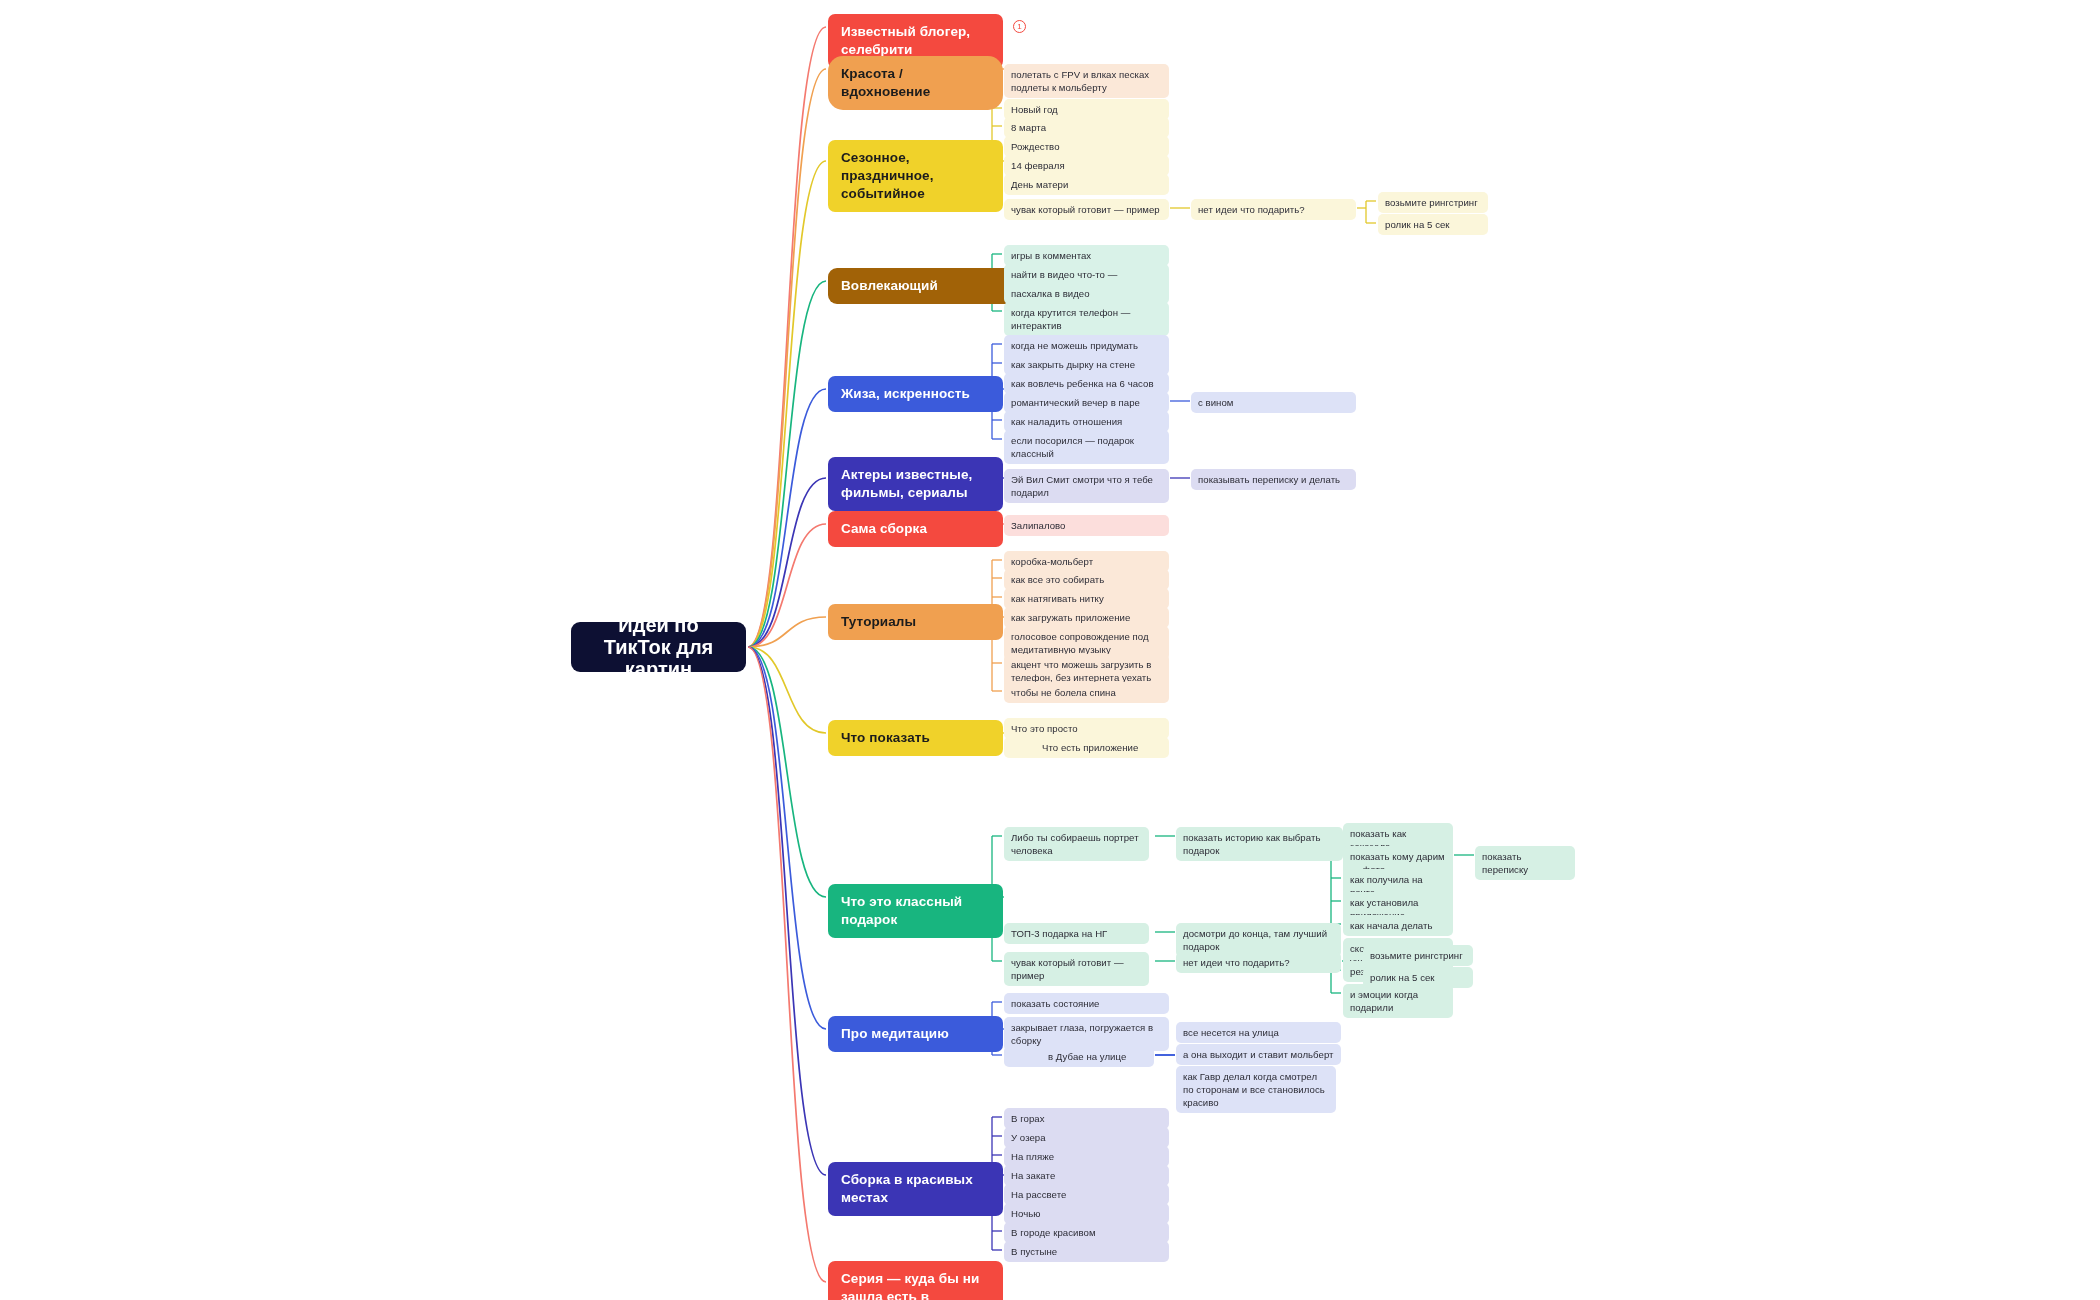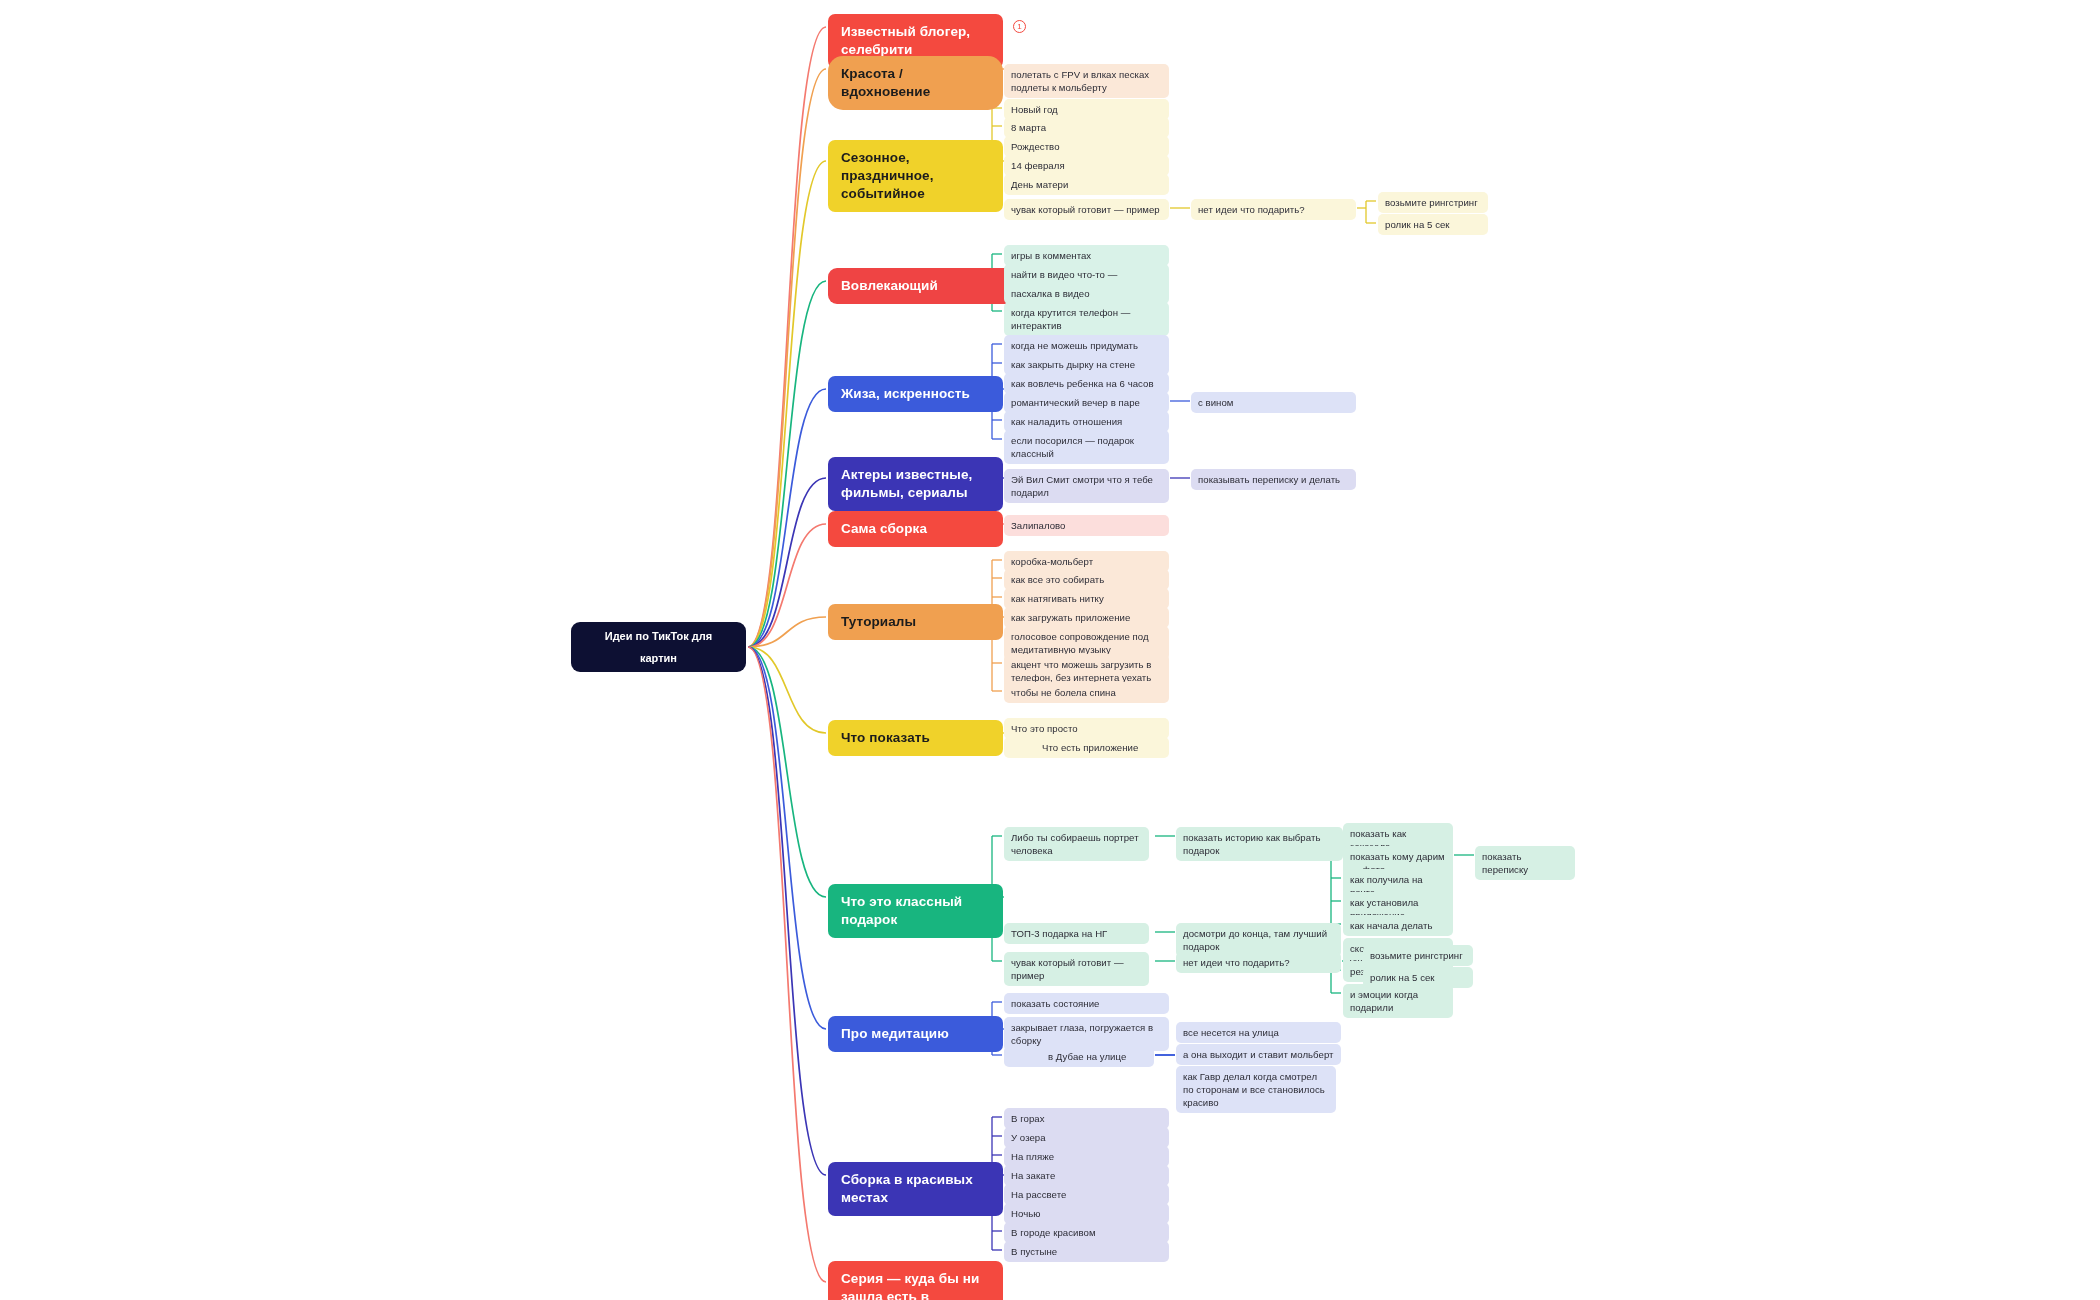--- a/index.html
+++ b/index.html
@@ -10,21 +10,21 @@
     font-family: "Liberation Sans", sans-serif;
     overflow: hidden;
   }
   #canvas { position: relative; width: 2100px; height: 1300px; }
   svg.links { position: absolute; left: 0; top: 0; width: 2100px; height: 1300px; pointer-events: none; }
 
   .node { position: absolute; border-radius: 7px; display: flex; align-items: center; }
   
   .root {
     background: #0d1033; color: #ffffff;
-    font-weight: bold; font-size: 11px; line-height: 22px;
+    font-weight: bold; font-size: 20px; line-height: 22px;
     text-align: center; justify-content: center;
     padding: 10px 14px; border-radius: 9px;
   }
   
   .l1 {
     font-weight: bold; font-size: 13.5px; line-height: 18px;
     padding: 9px 13px; border-radius: 7px;
     letter-spacing: .1px;
   }
   .l1.light { color: #1c1c1c; }
@@ -188,21 +188,21 @@
       </div>
       <div class="node leaf" style="left: 1191px; top: 199px; width: 165px; min-height: 18px; background: rgb(251, 246, 218);">
         <span>нет идеи что подарить?</span>
       </div>
       <div class="node leaf" style="left: 1378px; top: 192px; width: 110px; min-height: 18px; background: rgb(251, 246, 218);">
         <span>возьмите рингстринг</span>
       </div>
       <div class="node leaf" style="left: 1378px; top: 214px; width: 110px; min-height: 18px; background: rgb(251, 246, 218);">
         <span>ролик на 5 сек</span>
       </div>
-      <div class="node l1 dark" style="left: 828px; top: 268px; width: 210px; min-height: 26px; background: #ef4444; border-radius: 9px;">
+      <div class="node l1 dark" style="left: 828px; top: 268px; width: 210px; min-height: 26px; background: #a16207; border-radius: 9px;">
         <span>Вовлекающий</span>
       </div>
       <div class="node leaf" style="left: 1004px; top: 245px; width: 165px; min-height: 18px; background: rgb(217, 242, 232);">
         <span>игры в комментах</span>
       </div>
       <div class="node leaf" style="left: 1004px; top: 264px; width: 165px; min-height: 18px; background: rgb(217, 242, 232);">
         <span>найти в видео что-то — артефакт</span>
       </div>
       <div class="node leaf" style="left: 1004px; top: 283px; width: 165px; min-height: 18px; background: rgb(217, 242, 232);">
         <span>пасхалка в видео</span>

